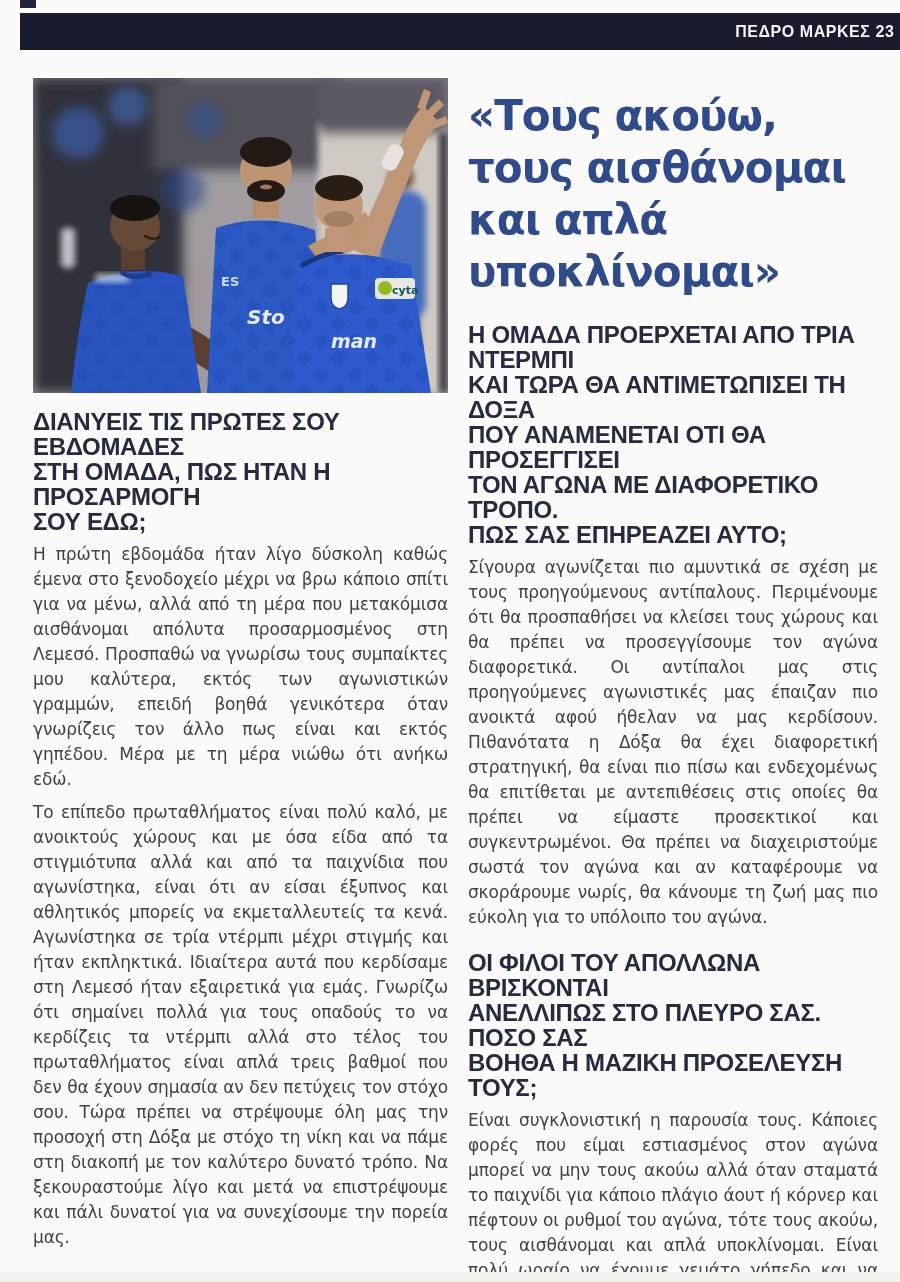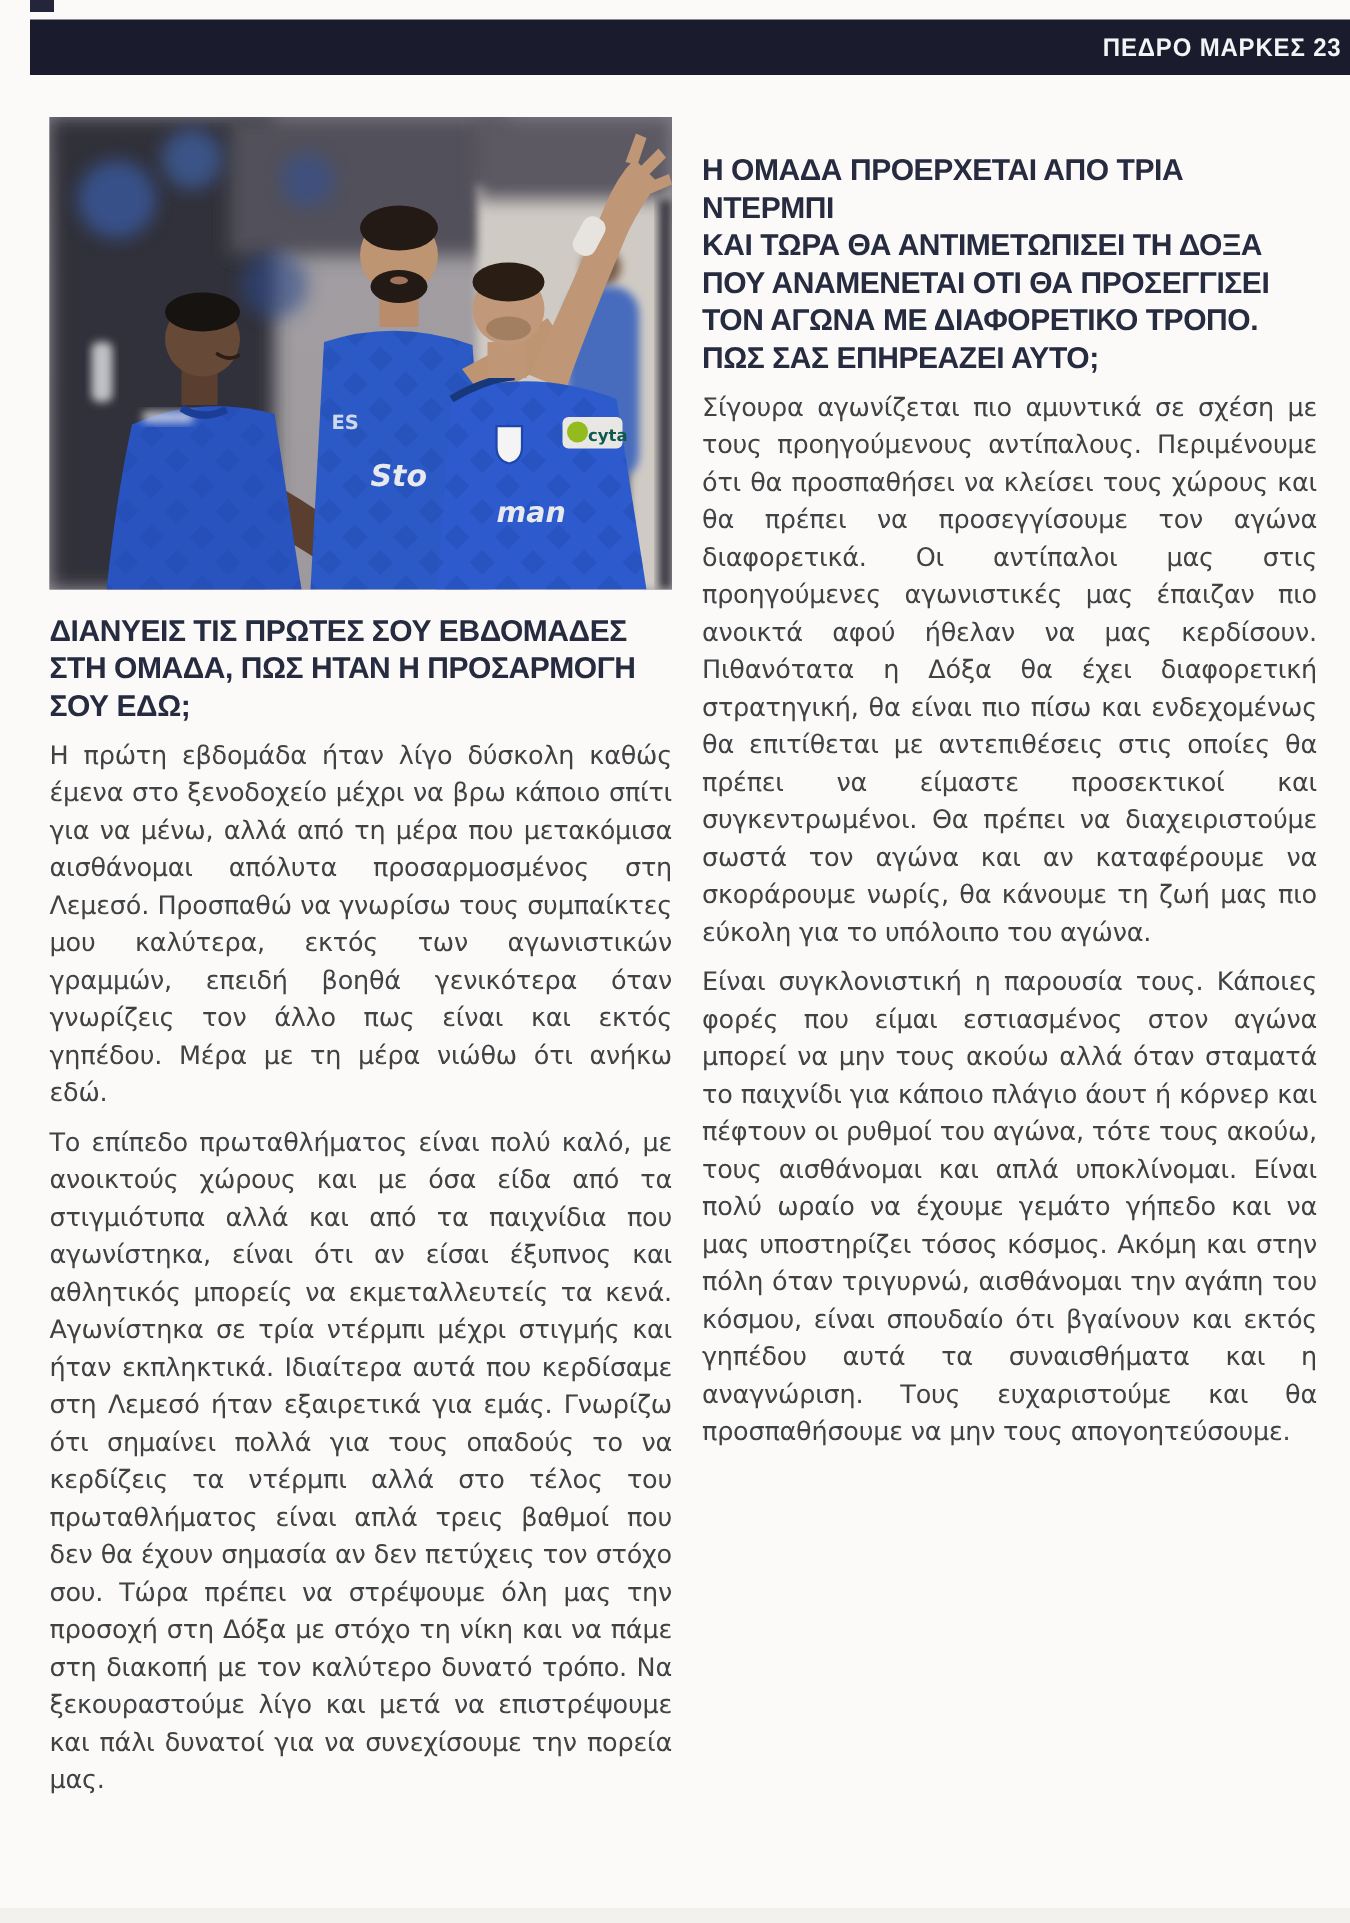--- a/index.html
+++ b/index.html
@@ -24,21 +24,21 @@
     transform:scaleX(.94);transform-origin:right center;
     white-space:nowrap;
   }
   .col{position:absolute;top:78px;}
   .col-left{left:33px;width:415px;}
   .col-right{left:468px;width:410px;}
   .photo-frame{width:415px;height:315px;display:block;background:#8f8c95;}
   .question{
     font-family:"Liberation Sans",sans-serif;
     font-weight:bold;
-    font-size:20px;line-height:25px;
+    font-size:24px;line-height:25px;
     letter-spacing:-.3px;
     color:#262b40;
     white-space:pre-line;
     margin:0;
   }
   .q-first{margin-top:16px;}
   .q-next{margin-top:20px;}
   .answer{
     font-size:17px;line-height:25px;letter-spacing:-.15px;
     color:#414244;
@@ -165,25 +165,32 @@
 
     <h2 class="question q-first">ΔΙΑΝΥΕΙΣ ΤΙΣ ΠΡΩΤΕΣ ΣΟΥ ΕΒΔΟΜΑΔΕΣ
 ΣΤΗ ΟΜΑΔΑ, ΠΩΣ ΗΤΑΝ Η ΠΡΟΣΑΡΜΟΓΗ
 ΣΟΥ ΕΔΩ;</h2>
     <p class="answer">Η πρώτη εβδομάδα ήταν λίγο δύσκολη καθώς έμενα στο ξενοδοχείο μέχρι να βρω κάποιο σπίτι για να μένω, αλλά από τη μέρα που μετακόμισα αισθάνομαι απόλυτα προσαρμοσμένος στη Λεμεσό. Προσπαθώ να γνωρίσω τους συμπαίκτες μου καλύτερα, εκτός των αγωνιστικών γραμμών, επειδή βοηθά γενικότερα όταν γνωρίζεις τον άλλο πως είναι και εκτός γηπέδου. Μέρα με τη μέρα νιώθω ότι ανήκω εδώ.</p>
 
     <p class="answer">Το επίπεδο πρωταθλήματος είναι πολύ καλό, με ανοικτούς χώρους και με όσα είδα από τα στιγμιότυπα αλλά και από τα παιχνίδια που αγωνίστηκα, είναι ότι αν είσαι έξυπνος και αθλητικός μπορείς να εκμεταλλευτείς τα κενά. Αγωνίστηκα σε τρία ντέρμπι μέχρι στιγμής και ήταν εκπληκτικά. Ιδιαίτερα αυτά που κερδίσαμε στη Λεμεσό ήταν εξαιρετικά για εμάς. Γνωρίζω ότι σημαίνει πολλά για τους οπαδούς το να κερδίζεις τα ντέρμπι αλλά στο τέλος του πρωταθλήματος είναι απλά τρεις βαθμοί που δεν θα έχουν σημασία αν δεν πετύχεις τον στόχο σου. Τώρα πρέπει να στρέψουμε όλη μας την προσοχή στη Δόξα με στόχο τη νίκη και να πάμε στη διακοπή με τον καλύτερο δυνατό τρόπο. Να ξεκουραστούμε λίγο και μετά να επιστρέψουμε και πάλι δυνατοί για να συνεχίσουμε την πορεία μας.</p>
   </div>
 
   <div class="col col-right">
+    <div class="pull-quote">«Τους ακούω,
+τους αισθάνομαι
+και απλά
+υποκλίνομαι»</div>
 
     <h2 class="question rc-question">Η ΟΜΑΔΑ ΠΡΟΕΡΧΕΤΑΙ ΑΠΟ ΤΡΙΑ ΝΤΕΡΜΠΙ
 ΚΑΙ ΤΩΡΑ ΘΑ ΑΝΤΙΜΕΤΩΠΙΣΕΙ ΤΗ ΔΟΞΑ
 ΠΟΥ ΑΝΑΜΕΝΕΤΑΙ ΟΤΙ ΘΑ ΠΡΟΣΕΓΓΙΣΕΙ
 ΤΟΝ ΑΓΩΝΑ ΜΕ ΔΙΑΦΟΡΕΤΙΚΟ ΤΡΟΠΟ.
 ΠΩΣ ΣΑΣ ΕΠΗΡΕΑΖΕΙ ΑΥΤΟ;</h2>
     <p class="answer">Σίγουρα αγωνίζεται πιο αμυντικά σε σχέση με τους προηγούμενους αντίπαλους. Περιμένουμε ότι θα προσπαθήσει να κλείσει τους χώρους και θα πρέπει να προσεγγίσουμε τον αγώνα διαφορετικά. Οι αντίπαλοι μας στις προηγούμενες αγωνιστικές μας έπαιζαν πιο ανοικτά αφού ήθελαν να μας κερδίσουν. Πιθανότατα η Δόξα θα έχει διαφορετική στρατηγική, θα είναι πιο πίσω και ενδεχομένως θα επιτίθεται με αντεπιθέσεις στις οποίες θα πρέπει να είμαστε προσεκτικοί και συγκεντρωμένοι. Θα πρέπει να διαχειριστούμε σωστά τον αγώνα και αν καταφέρουμε να σκοράρουμε νωρίς, θα κάνουμε τη ζωή μας πιο εύκολη για το υπόλοιπο του αγώνα.</p>
 
+    <h2 class="question q-next">ΟΙ ΦΙΛΟΙ ΤΟΥ ΑΠΟΛΛΩΝΑ ΒΡΙΣΚΟΝΤΑΙ
+ΑΝΕΛΛΙΠΩΣ ΣΤΟ ΠΛΕΥΡΟ ΣΑΣ. ΠΟΣΟ ΣΑΣ
+ΒΟΗΘΑ Η ΜΑΖΙΚΗ ΠΡΟΣΕΛΕΥΣΗ ΤΟΥΣ;</h2>
     <p class="answer">Είναι συγκλονιστική η παρουσία τους. Κάποιες φορές που είμαι εστιασμένος στον αγώνα μπορεί να μην τους ακούω αλλά όταν σταματά το παιχνίδι για κάποιο πλάγιο άουτ ή κόρνερ και πέφτουν οι ρυθμοί του αγώνα, τότε τους ακούω, τους αισθάνομαι και απλά υποκλίνομαι. Είναι πολύ ωραίο να έχουμε γεμάτο γήπεδο και να μας υποστηρίζει τόσος κόσμος. Ακόμη και στην πόλη όταν τριγυρνώ, αισθάνομαι την αγάπη του κόσμου, είναι σπουδαίο ότι βγαίνουν και εκτός γηπέδου αυτά τα συναισθήματα και η αναγνώριση. Τους ευχαριστούμε και θα προσπαθήσουμε να μην τους απογοητεύσουμε.</p>
   </div>
 
   <div class="page-bottom-edge"></div>
 </div>
 
 </body></html>

